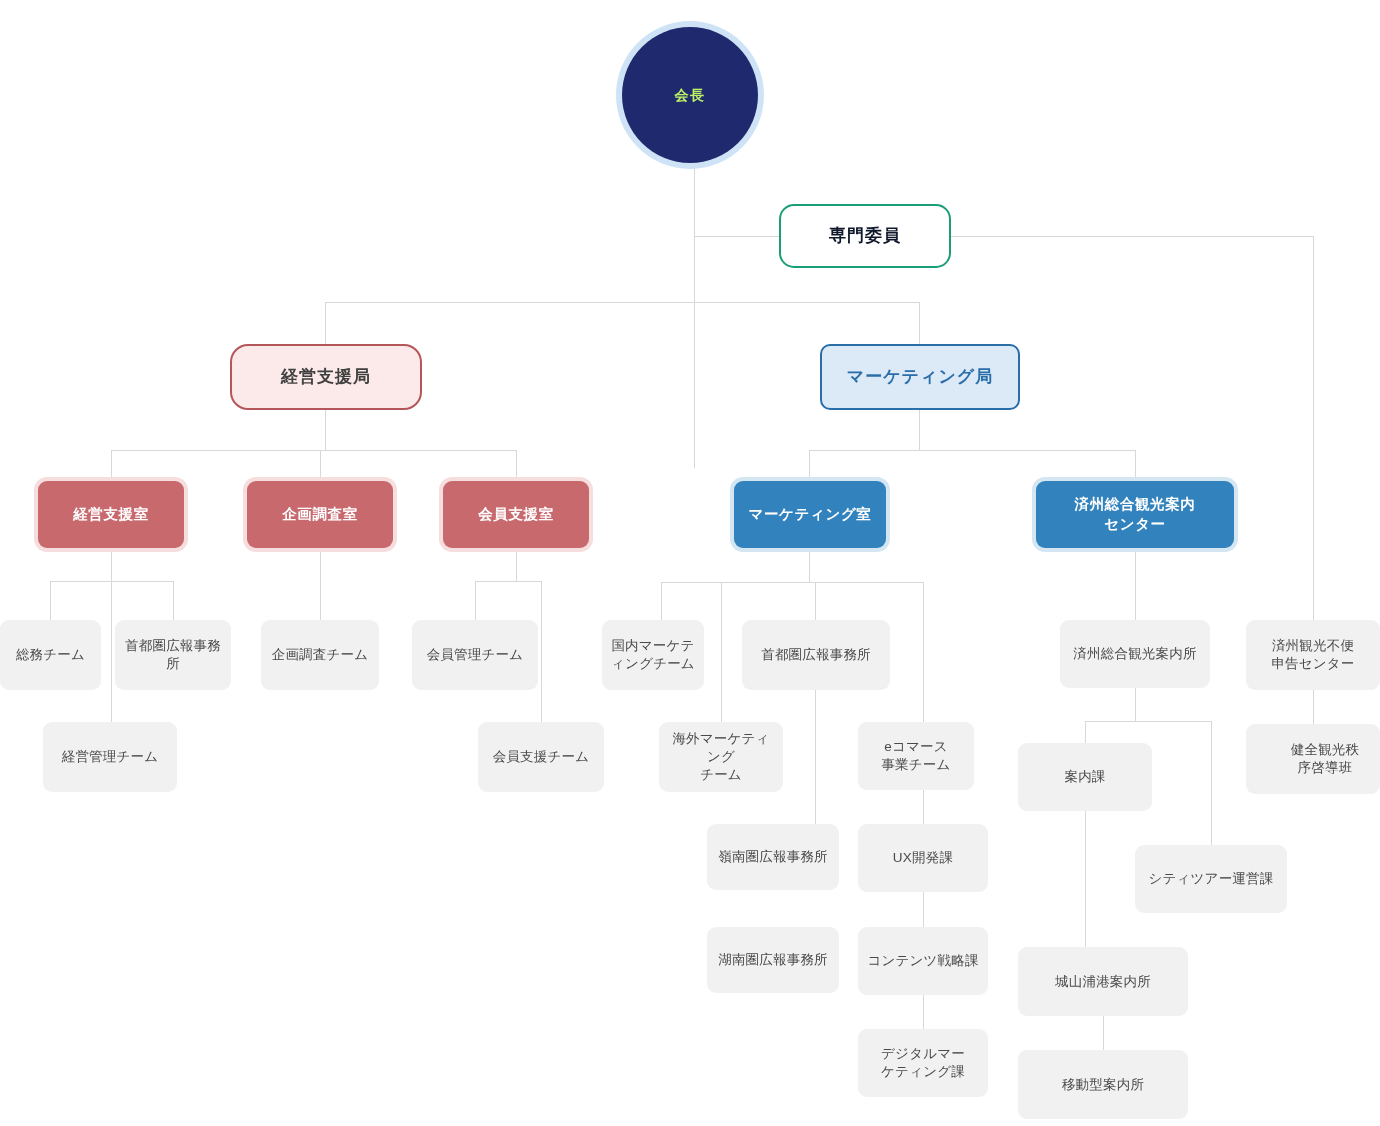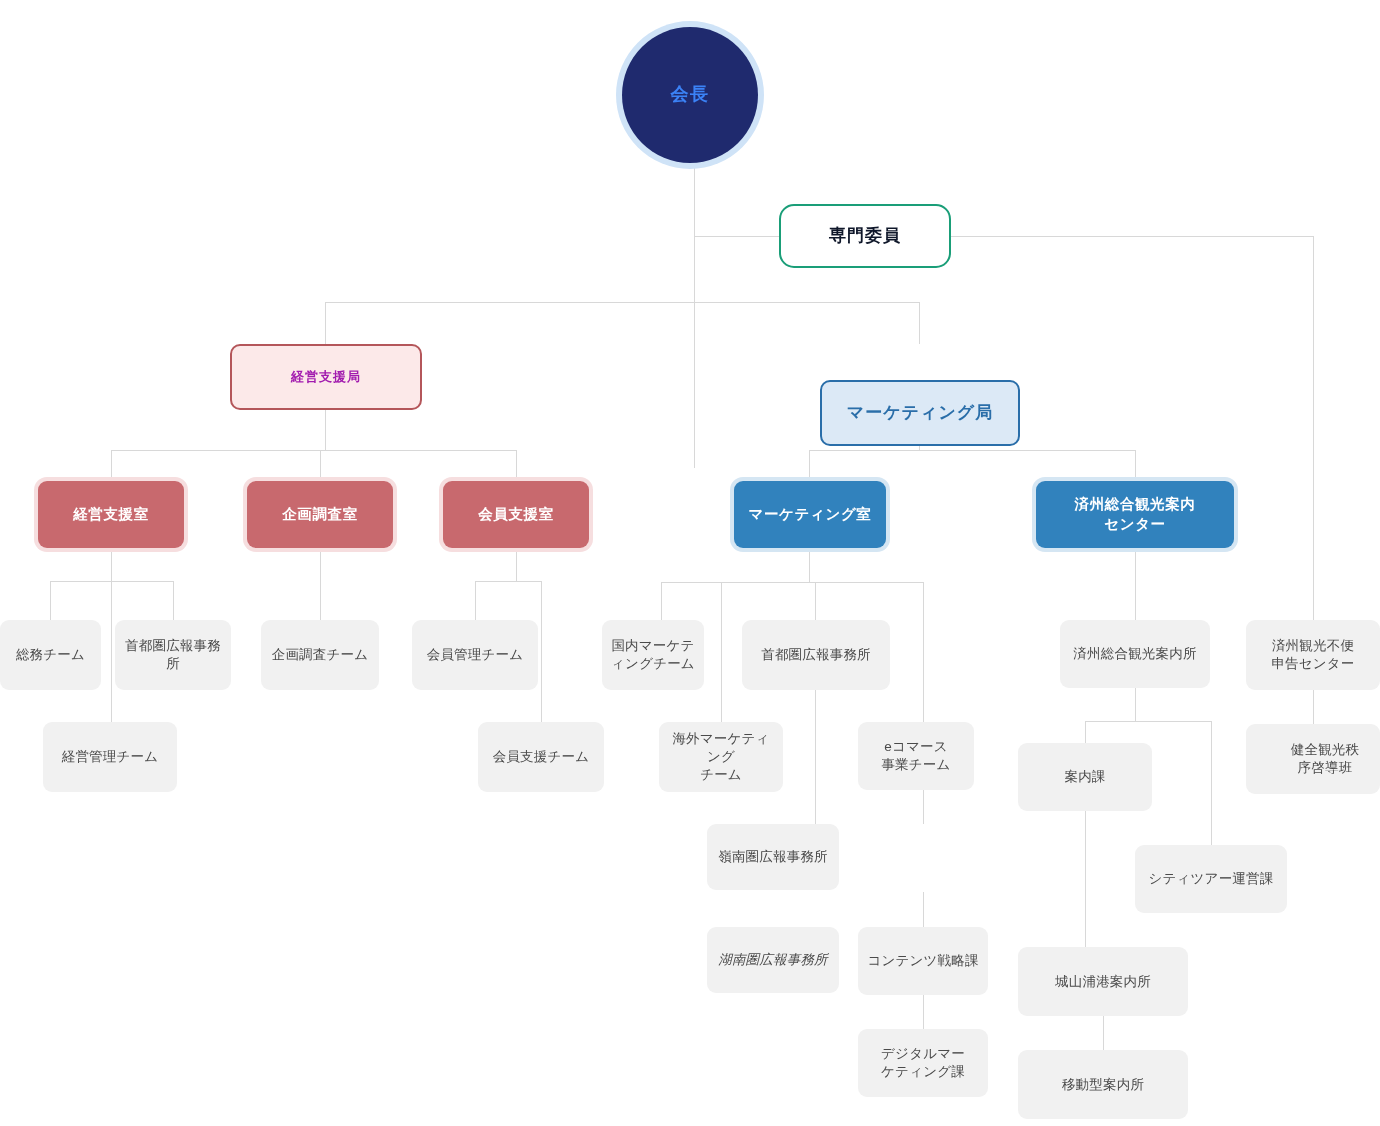--- a/index.html
+++ b/index.html
@@ -40,57 +40,56 @@
     justify-content: center;
     text-align: center;
     line-height: 1.32;
     white-space: pre-line;
   }
 
   
   .node.root {
     border-radius: 50%;
     background: #1f2a6e;
-    color: #3b82f6;
-    font-weight: bold;
-    font-size: 18px;
+    color: #bef264;
+    font-weight: bold;
+    font-size: 14px;
     letter-spacing: 1.5px;
     box-shadow: 0 0 0 6px #cfe3f7;
   }
 
   
   .node.committee {
     border-radius: 15px;
     background: #ffffff;
     border: 2px solid #1a9e78;
     color: #0f172a;
     font-weight: bold;
     font-size: 17px;
     letter-spacing: 1px;
   }
 
   
   .node.bureau-red {
-    border-radius: 10px;
+    border-radius: 18px;
     background: #fce9e9;
     border: 2px solid #b4565a;
-    color: #a21caf;
-    font-weight: bold;
-    font-size: 13px;
+    color: #404040;
+    font-weight: bold;
+    font-size: 17px;
     letter-spacing: 1px;
   }
   .node.bureau-blue {
     border-radius: 10px;
     background: #dce9f6;
     border: 2px solid #2a6ea9;
     color: #2a6ea9;
     font-weight: bold;
     font-size: 17px;
     letter-spacing: 1px;
-    margin-top: 36px;
   }
 
   
   .node.office-red {
     border-radius: 9px;
     background: #c8696e;
     color: #ffffff;
     font-weight: bold;
     font-size: 14.5px;
     letter-spacing: 0.6px;
@@ -215,25 +214,26 @@
   <div class="node team" style="left:602px; top:620px; width:102px; height:70px;">国内マーケテ
 ィングチーム</div>
 
   <div class="node team" style="left:659px; top:722px; width:124px; height:70px;">海外マーケティング
 チーム</div>
 
   <div class="node team" style="left:742px; top:620px; width:148px; height:70px;">首都圏広報事務所</div>
 
   <div class="node team" style="left:707px; top:824px; width:132px; height:66px;">嶺南圏広報事務所</div>
 
-  <div class="node team" style="left:707px; top:927px; width:132px; height:66px;font-style:italic;">湖南圏広報事務所</div>
+  <div class="node team" style="left:707px; top:927px; width:132px; height:66px;">湖南圏広報事務所</div>
 
   <div class="node team" style="left:858px; top:722px; width:116px; height:68px;">eコマース
 事業チーム</div>
 
+  <div class="node team" style="left:858px; top:824px; width:130px; height:68px;">UX開発課</div>
 
   <div class="node team" style="left:858px; top:927px; width:130px; height:68px;">コンテンツ戦略課</div>
 
   <div class="node team" style="left:858px; top:1029px; width:130px; height:68px;">デジタルマー
 ケティング課</div>
 
   <div class="node team" style="left:1060px; top:620px; width:150px; height:68px;">済州総合観光案内所</div>
 
   <div class="node team" style="left:1018px; top:743px; width:134px; height:68px;">案内課</div>
 

